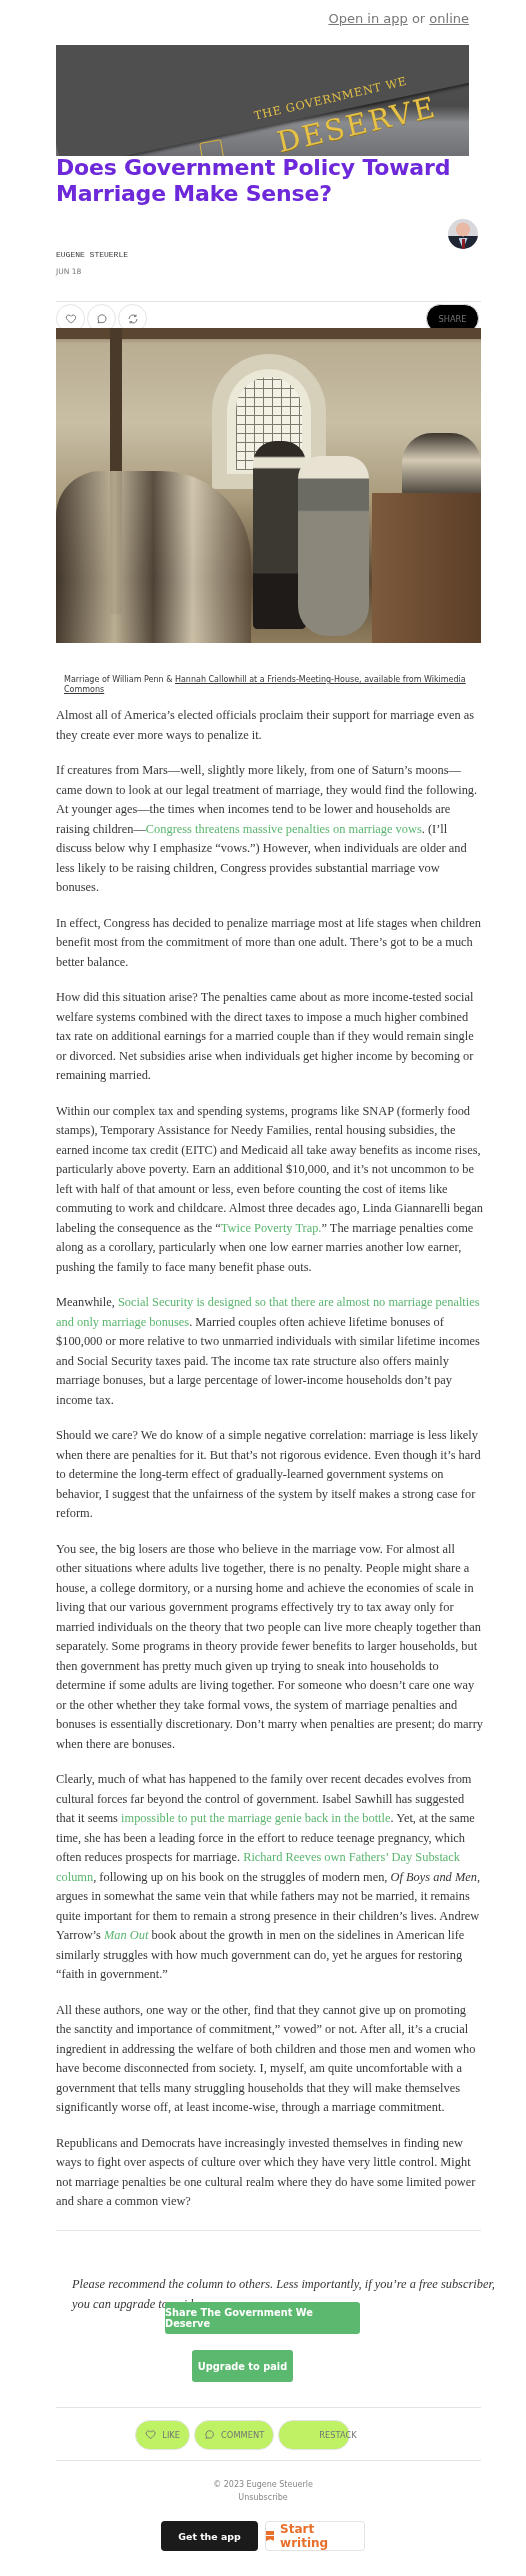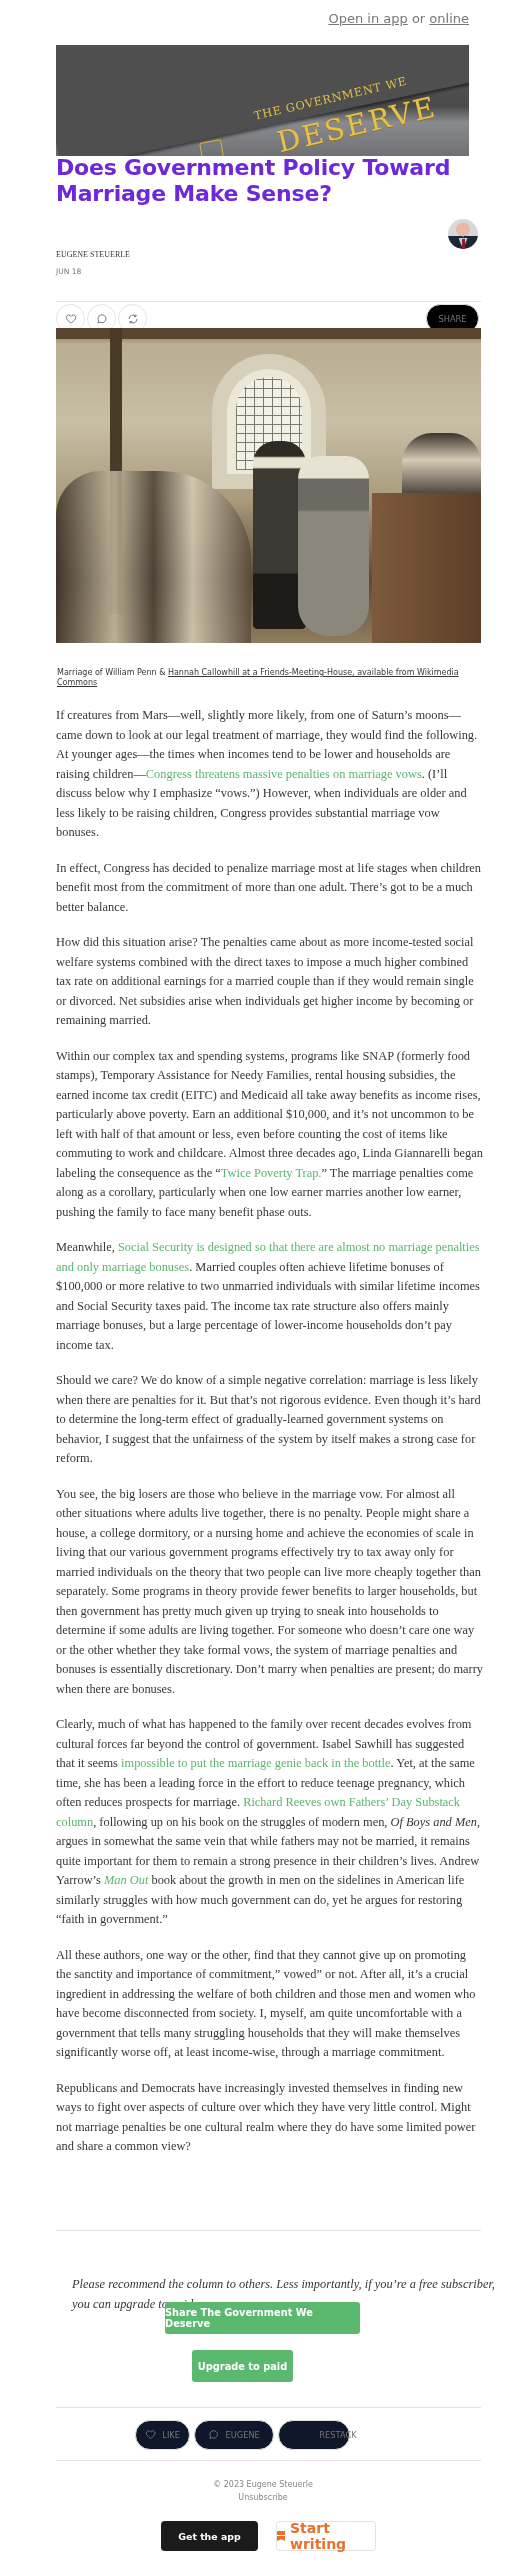--- a/index.html
+++ b/index.html
@@ -12,21 +12,21 @@
     transform:rotate(-12deg); transform-origin:left top; box-shadow:0 2.3px 3px rgba(0,0,0,.5); }
   .header-img .logo-text1 { position:absolute; left:197px; top:65px; transform:rotate(-13deg); transform-origin:left top;
     font-family:"DejaVu Serif", serif; font-size:11.3px; letter-spacing:0.8px; color:#e3c048; white-space:nowrap; }
   .header-img .logo-text2 { position:absolute; left:218px; top:81px; transform:rotate(-13deg); transform-origin:left top;
     font-family:"DejaVu Serif", serif; font-size:28.6px; letter-spacing:2.3px; color:#e6c24a; white-space:nowrap;
     text-shadow:0 0.8px 0 #8a6b12; }
   .header-img .logo-emblem { position:absolute; left:145px; top:96px; width:19.5px; height:21px; border:1.5px solid #d9b33c; border-radius:2.3px; transform:rotate(-10deg); }
 
   .title { position:absolute; left:56px; top:155px; width:421px; margin:0;
     font-family:"DejaVu Sans", sans-serif; font-weight:bold; font-size:22px; line-height:26px; color:#6d28d9; letter-spacing:-0.2px; }
-  .author { position:absolute; left:56px; top:250px; font-family:Liberation Serif, serif; font-size:8px; color:#363737;text-align:right; }
+  .author { position:absolute; left:56px; top:250px; font-family:Liberation Mono, monospace; font-size:8px; color:#363737;text-align:right; }
   .date { position:absolute; left:56px; top:267px; font-family:"DejaVu Sans", sans-serif; font-size:7.5px; color:#777; }
   .avatar { position:absolute; left:448px; top:219px; width:30px; height:30px; border-radius:50%; overflow:hidden;
     background:radial-gradient(circle at 50% 35%, #e8b9a4 0 28%, transparent 29%), linear-gradient(180deg,#d8d8dc 0 55%, #1e2533 56% 100%); }
   .avatar .tie { position:absolute; left:13.5px; top:20px; width:3px; height:9.8px; background:#8a1e24; }
   .avatar .shirt { position:absolute; left:10.5px; top:19px; width:9px; height:11.3px; background:#bcd0e5; clip-path:polygon(0 0,100% 0,50% 100%); }
   .divider { position:absolute; left:56px; width:425px; height:0.8px; background:#e3e3e3; }
   .circle-btn { position:absolute; top:280px; width:27px; height:27px; border:0.8px solid #e3e3e3; border-radius:50%;
     display:flex; align-items:center; justify-content:center; background:#fff; }
   .circle-btn svg { width:12px; height:12px; }
   .share-top { position:absolute; left:426px; top:280px; width:51px; height:27px; border:0.8px solid #e3e3e3; border-radius:14.3px;
@@ -40,39 +40,39 @@
     background:repeating-linear-gradient(90deg,#7c7a6a 0 0.8px,transparent 0.8px 9px),repeating-linear-gradient(0deg,#7c7a6a 0 0.8px,transparent 0.8px 9px),#f3f1e6;
     border-radius:33px 33px 0 0; }
   .painting .beam { position:absolute; left:54px; top:0; width:12px; height:286px; background:#4a3a2a; }
   .painting .ceiling { position:absolute; left:0; top:0; width:100%; height:10.5px; background:#5a4530; }
   .painting .man { position:absolute; left:197px; top:113px; width:53px; height:188px; background:linear-gradient(180deg,#2f2a24 0 8%,#e9e3d2 9% 14%,#3c3832 15% 70%,#1e1b18 71%); border-radius:22.5px 22.5px 4.5px 4.5px; }
   .painting .woman { position:absolute; left:242px; top:128px; width:71px; height:180px; background:linear-gradient(180deg,#e7e2d2 0 12%,#6b6a63 13% 30%,#8c877b 31% 100%); border-radius:22.5px 22.5px 30px 30px; }
   .painting .crowd-left { position:absolute; left:0; top:143px; width:195px; height:172px; background:linear-gradient(90deg,#3a3027 0%,#c3b89d 30%,#4a4035 50%,#d6ccb4 70%,#5a4b3a 100%); opacity:.85; border-radius:45px 90px 0 0; }
   .painting .pew-right { position:absolute; left:316px; top:165px; width:109px; height:150px; background:linear-gradient(90deg,#7d5a3c,#5c3f28); }
   .painting .crowd-right { position:absolute; left:346px; top:105px; width:79px; height:68px; background:linear-gradient(180deg,#3a342c,#d4cab4 40%,#2f2a25); border-radius:30px 30px 0 0; }
 
-  .caption { position:absolute; left:56px; top:667px; width:421px; font-family:"DejaVu Sans", sans-serif; font-size:8px; line-height:9.8px; color:#363737; margin:1px; }
+  .caption { position:absolute; left:56px; top:667px; width:421px; font-family:"DejaVu Sans", sans-serif; font-size:8px; line-height:9.8px; color:#363737; margin:8px; }
   .caption a { color:#363737; text-decoration:underline; }
 
   .body { position:absolute; left:56px; top:706px; width:427px; font-family:"Liberation Serif", serif; font-size:12.4px; line-height:19.5px; color:#363737; }
   .body p { margin:0 0 16px 0; }
   .body a { color:#5ab56e; text-decoration:none; }
   .body em { font-style:italic; }
 
   .cta { position:absolute; left:56px; top:2259px; width:425px; margin:16px; font-family:"Liberation Serif", serif; font-style:italic; font-size:12.4px; line-height:19.5px; color:#363737; }
   .btn-green { position:absolute; background:#5bb86f; color:#fff; font-family:"DejaVu Sans", sans-serif; font-weight:bold; font-size:9.8px;
     display:flex; align-items:center; justify-content:center; border-radius:3px; }
-  .pill { position:absolute; top:2420px; height:28px; border:0.8px solid #e3e3e3; border-radius:15px; background:#0f172a;
+  .pill { position:absolute; top:2420px; height:28px; border:0.8px solid #e3e3e3; border-radius:15px; background:#bef264;
     display:flex; align-items:center; justify-content:center; gap:6px; font-family:"DejaVu Sans", sans-serif; font-size:8.3px; color:#757575; }
   .pill svg { width:11.3px; height:11.3px; }
   .footer-copy { position:absolute; left:0; width:526px; text-align:center; font-family:"DejaVu Sans", sans-serif; font-size:8px; color:#868686; }
   .get-app { position:absolute; left:161px; top:2521px; width:97px; height:30px; background:#1b1b1b; color:#fff; border-radius:3.8px;
     font-family:"DejaVu Sans", sans-serif; font-weight:bold; font-size:9.4px; display:flex; align-items:center; justify-content:center; }
   .start-writing { position:absolute; left:265px; top:2521px; width:100px; height:30px; background:#fff; border:0.8px solid #e3e3e3; border-radius:3.8px;
-    color:#e8702a; font-family:"DejaVu Sans", sans-serif; font-weight:bold; font-size:14px; display:flex; align-items:center; justify-content:center; gap:6px; box-sizing:border-box;margin-left:11px; }
+    color:#e8702a; font-family:"DejaVu Sans", sans-serif; font-weight:bold; font-size:12px; display:flex; align-items:center; justify-content:center; gap:6px; box-sizing:border-box; }
   .substack-icon { width:8.3px; height:9.8px; position:relative; }
   .substack-icon i { position:absolute; left:0; width:8.3px; height:1.5px; background:#e8702a; }
   .substack-icon b { position:absolute; left:0; top:4.5px; width:8.3px; height:5.3px; background:#e8702a; clip-path:polygon(0 0,100% 0,100% 100%,50% 70%,0 100%); }
 </style>
 </head>
 <body>
 
 <div class="topbar">
   <a href="#">Open in app</a>
   <span>or</span>
@@ -123,20 +123,21 @@
   <div class="pew-right"></div>
   <div class="man"></div>
   <div class="woman"></div>
 </div>
 
 <p class="caption">
   <span>Marriage of William Penn &amp; </span><a href="#">Hannah Callowhill at a Friends-Meeting-House, available from Wikimedia Commons</a>
 </p>
 
 <div class="body">
+  <p>Almost all of America’s elected officials proclaim their support for marriage even as they create ever more ways to penalize it.</p>
   <p>
     <span>If creatures from Mars—well, slightly more likely, from one of Saturn’s moons—came down to look at our legal treatment of marriage, they would find the following. At younger ages—the times when incomes tend to be lower and households are raising children—</span><a href="#">Congress threatens massive penalties on marriage vows</a><span>. (I’ll discuss below why I emphasize “vows.”) However, when individuals are older and less likely to be raising children, Congress provides substantial marriage vow bonuses.</span>
   </p>
   <p>In effect, Congress has decided to penalize marriage most at life stages when children benefit most from the commitment of more than one adult. There’s got to be a much better balance.</p>
   <p>How did this situation arise? The penalties came about as more income-tested social welfare systems combined with the direct taxes to impose a much higher combined tax rate on additional earnings for a married couple than if they would remain single or divorced. Net subsidies arise when individuals get higher income by becoming or remaining married.</p>
   <p>
     <span>Within our complex tax and spending systems, programs like SNAP (formerly food stamps), Temporary Assistance for Needy Families, rental housing subsidies, the earned income tax credit (EITC) and Medicaid all take away benefits as income rises, particularly above poverty. Earn an additional $10,000, and it’s not uncommon to be left with half of that amount or less, even before counting the cost of items like commuting to work and childcare. Almost three decades ago, Linda Giannarelli began labeling the consequence as the “</span><a href="#">Twice Poverty Trap.</a><span>” The marriage penalties come along as a corollary, particularly when one low earner marries another low earner, pushing the family to face many benefit phase outs.</span>
   </p>
   <p>
     <span>Meanwhile, </span><a href="#">Social Security is designed so that there are almost no marriage penalties and only marriage bonuses</a><span>. Married couples often achieve lifetime bonuses of $100,000 or more relative to two unmarried individuals with similar lifetime incomes and Social Security taxes paid. The income tax rate structure also offers mainly marriage bonuses, but a large percentage of lower-income households don’t pay income tax.</span>
@@ -161,21 +162,21 @@
 <div class="pill" style="left:135px; width:53px;">
   <svg viewBox="0 0 24 24" fill="none" stroke="#757575" stroke-width="2">
       <path d="M12 20s-7-4.4-9-9C1.6 7.6 4 4 7.5 4c2 0 3.5 1.2 4.5 2.7C13 5.2 14.5 4 16.5 4 20 4 22.4 7.6 21 11c-2 4.6-9 9-9 9z"></path>
     </svg>
   <span>LIKE</span>
 </div>
 <div class="pill" style="left:194px; width:78px;">
   <svg viewBox="0 0 24 24" fill="none" stroke="#757575" stroke-width="2">
       <path d="M20 11.5a8 8 0 0 1-11.8 7L4 20l1.4-3.9A8 8 0 1 1 20 11.5z"></path>
     </svg>
-  <span>EUGENE</span>
+  <span>COMMENT</span>
 </div>
 <div class="pill" style="left:278px; width:70px;gap:48px;">
   <svg viewBox="0 0 24 24" fill="none" stroke="#757575" stroke-width="2">
       <path d="M4 12a8 8 0 0 1 14-5.3M20 12a8 8 0 0 1-14 5.3"></path>
       <path d="M18 3v4h-4M6 21v-4h4"></path>
     </svg>
   <span>RESTACK</span>
 </div>
 
 <div class="divider" style="top:2460px;"></div>

